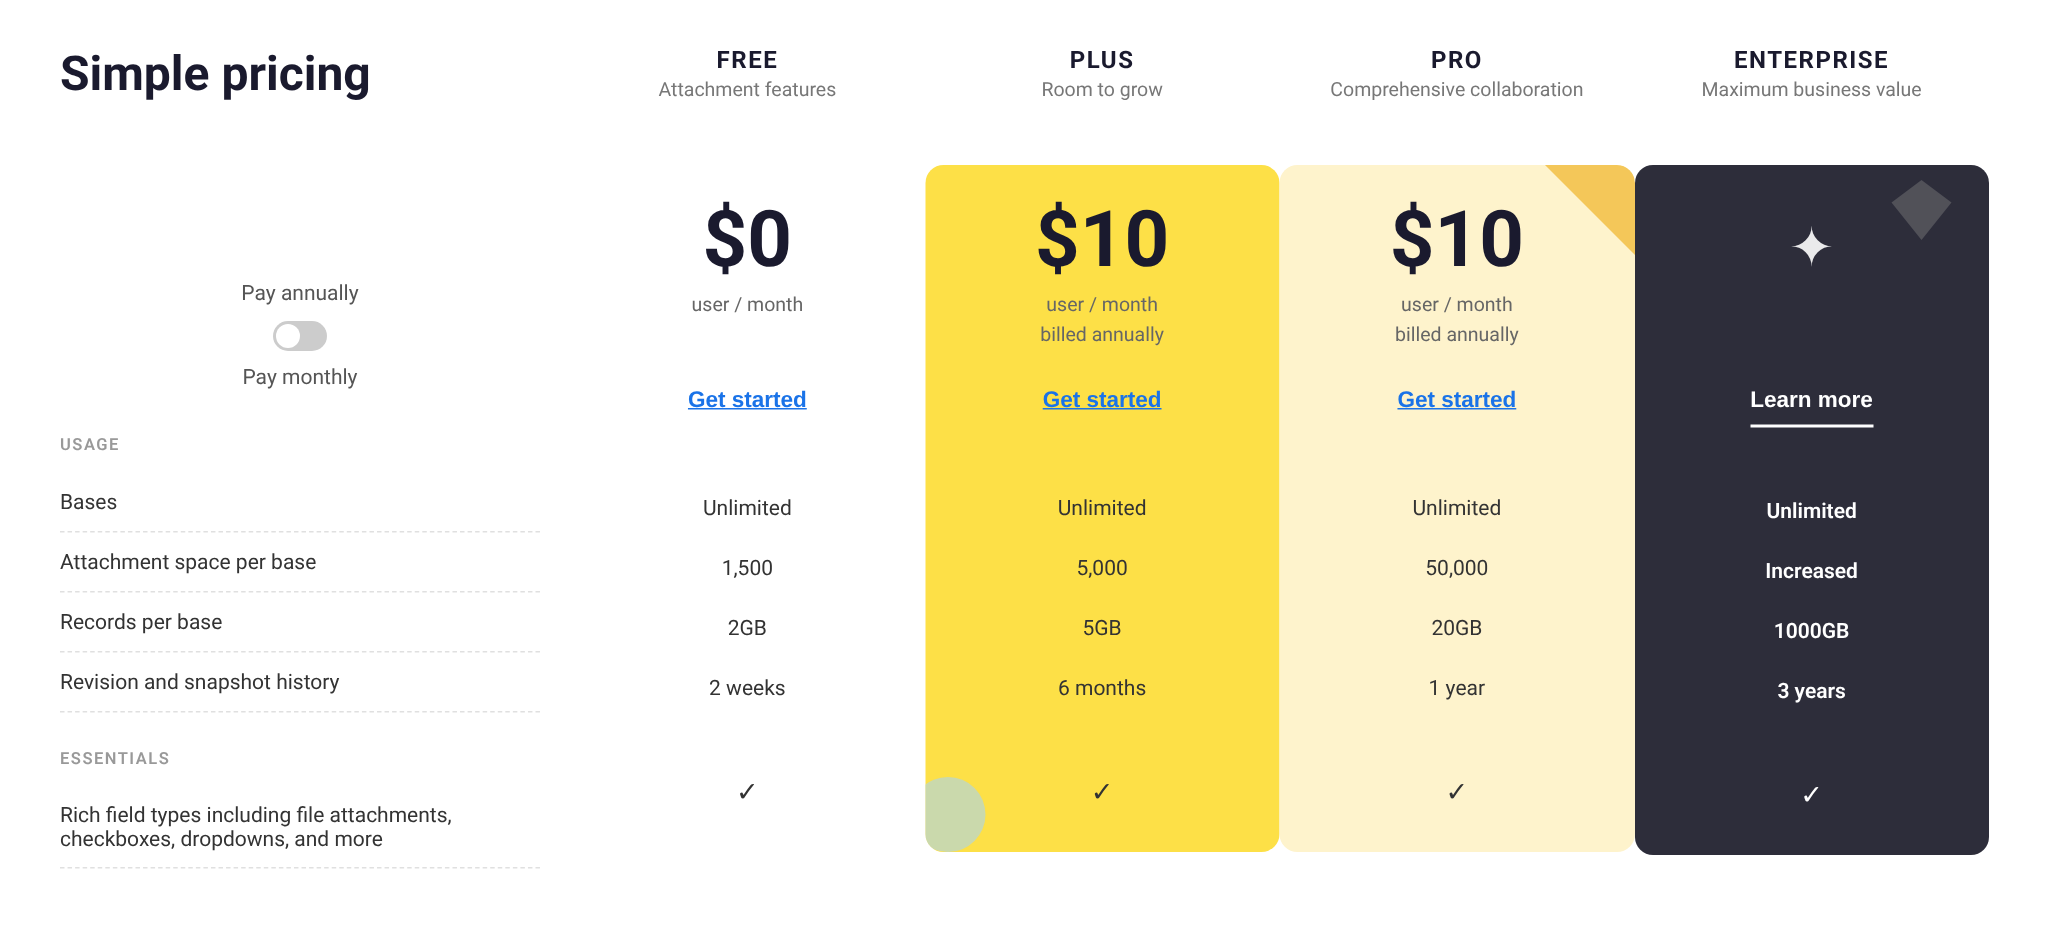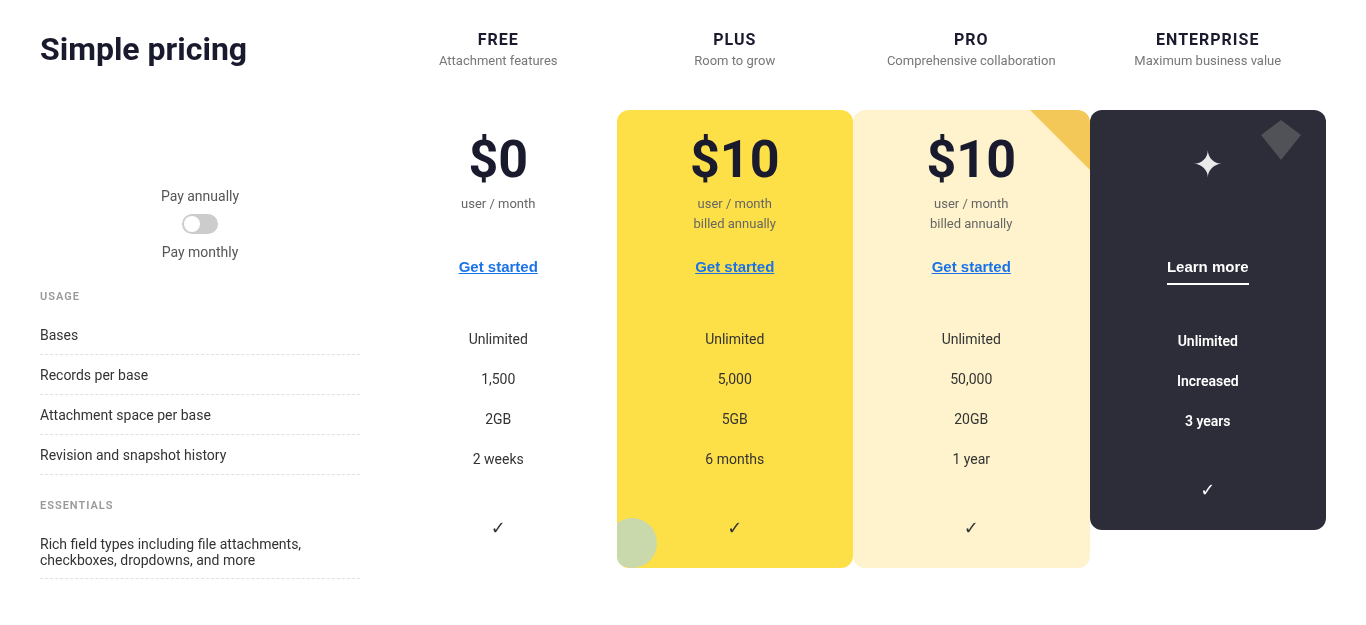--- a/index.html
+++ b/index.html
@@ -252,22 +252,22 @@
     <h1 class="page-title">Simple pricing</h1>
 
     <div class="billing-toggle">
       <span class="billing-label">Pay annually</span>
       <div class="toggle-switch"></div>
       <span class="billing-label">Pay monthly</span>
     </div>
 
     <div class="section-label">USAGE</div>
     <div class="feature-row">Bases</div>
+    <div class="feature-row">Attachment space per base</div>
     <div class="feature-row">Records per base</div>
-    <div class="feature-row">Attachment space per base</div>
     <div class="feature-row">Revision and snapshot history</div>
 
     <div class="section-label" style="margin-top:24px;">ESSENTIALS</div>
     <div class="feature-row essentials-row">Rich field types including file attachments, checkboxes, dropdowns, and more</div>
   </div>
 
   <div class="plans-area">
 
     <div class="plan-column">
       <div class="plan-header">
@@ -369,20 +369,21 @@
         </div>
         <div class="plan-price-section">
           <div class="sparkle-icon">✦</div>
         </div>
         <div style="text-align:center; padding-bottom: 16px;">
           <button class="learn-more-btn">Learn more</button>
         </div>
         <div class="plan-data-section">
           <div class="data-cell">Unlimited</div>
           <div class="data-cell">Increased</div>
+          <div class="data-cell">1000GB</div>
           <div class="data-cell">3 years</div>
           <div style="height:24px;"></div>
           <div class="checkmark-cell">
             <span class="checkmark" style="color:white;">✓</span>
           </div>
         </div>
       </div>
     </div>
 
   </div>

